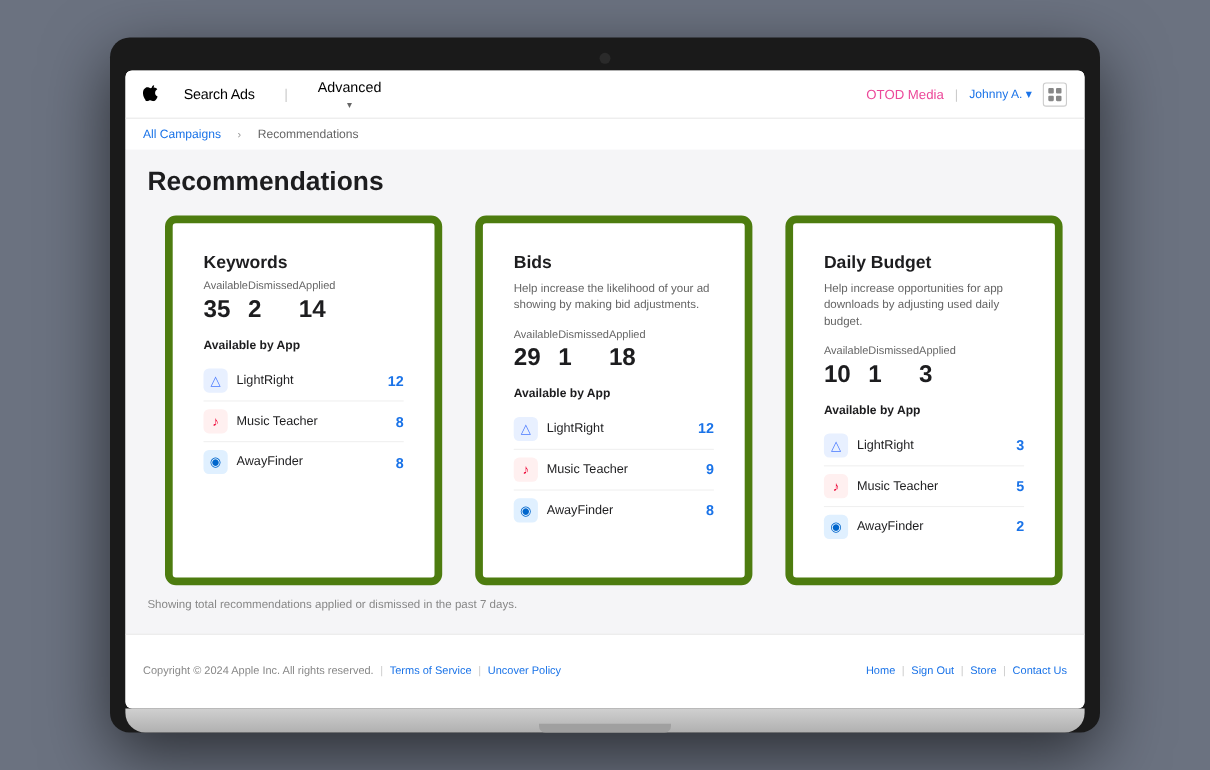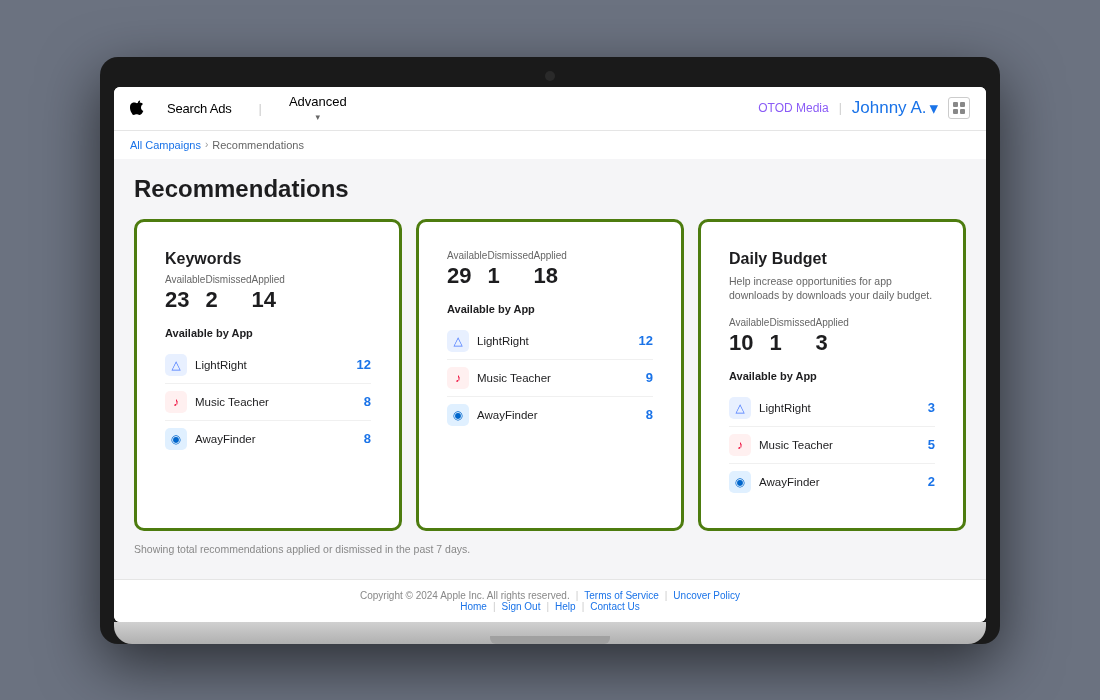--- a/index.html
+++ b/index.html
@@ -90,28 +90,28 @@
       font-size: 9px;
       color: #666;
     }
     .header-right {
       display: flex;
       align-items: center;
       gap: 10px;
     }
     .org-name {
       font-size: 12px;
-      color: #8b5cf6;
+      color: #ec4899;
     }
     .header-divider-v {
       color: #ccc;
       font-size: 12px;
     }
     .user-name {
-      font-size: 17px;
+      font-size: 11px;
       color: #1a73e8;
       cursor: pointer;
       display: flex;
       align-items: center;
       gap: 3px;
     }
     .grid-icon-btn {
       width: 22px; height: 22px;
       border: 1px solid #ccc;
       border-radius: 3px;
@@ -131,21 +131,21 @@
     }
 
     
     .breadcrumb-bar {
       padding: 8px 16px;
       background: #fff;
     }
     .breadcrumb {
       display: flex;
       align-items: center;
-      gap: 4px;
+      gap: 15px;
       font-size: 11px;
     }
     .breadcrumb-link {
       color: #1a73e8;
       cursor: pointer;
     }
     .breadcrumb-sep {
       color: #999;
       font-size: 10px;
     }
@@ -170,21 +170,22 @@
     .cards-grid {
       display: grid;
       grid-template-columns: repeat(3, 1fr);
       gap: 14px;
       margin-bottom: 12px;
     }
     .card {
       background: #fff;
       border-radius: 10px;
       padding: 28px;
-      border: 3px solid #4d7c0f;
+      border: 7px solid #4d7c0f;
+      margin-left: 16px;
     }
     .card-title {
       font-size: 16px;
       font-weight: 600;
       color: #1d1d1f;
       margin-bottom: 6px;
     }
     .card-desc {
       font-size: 10.5px;
       color: #666;
@@ -261,25 +262,24 @@
     .footer-note {
       font-size: 10.5px;
       color: #888;
       margin-top: 4px;
     }
 
     
     .page-footer {
       background: #fff;
       border-top: 1px solid #e5e5e5;
-      padding: 10px 16px;
+      padding: 28px 16px;
       display: flex;
       align-items: center;
       justify-content: space-between;
-      flex-direction: column;
     }
     .footer-copyright {
       font-size: 10px;
       color: #888;
       display: flex;
       align-items: center;
       gap: 6px;
     }
     .footer-link {
       color: #1a73e8;
@@ -349,21 +349,21 @@
     <div class="main-content">
       <h1 class="page-title">Recommendations</h1>
 
       <div class="cards-grid">
 
         <div class="card">
           <div class="card-title">Keywords</div>
           <div class="stats-row">
             <div class="stat-item">
               <div class="stat-label">Available</div>
-              <div class="stat-value">23</div>
+              <div class="stat-value">35</div>
             </div>
             <div class="stat-item">
               <div class="stat-label">Dismissed</div>
               <div class="stat-value">2</div>
             </div>
             <div class="stat-item">
               <div class="stat-label">Applied</div>
               <div class="stat-value">14</div>
             </div>
           </div>
@@ -387,20 +387,22 @@
               <div class="app-item-left">
                 <div class="app-icon app-icon-awayfinder">◉</div>
                 <span class="app-name">AwayFinder</span>
               </div>
               <span class="app-count">8</span>
             </div>
           </div>
         </div>
 
         <div class="card">
+          <div class="card-title">Bids</div>
+          <div class="card-desc">Help increase the likelihood of your ad showing by making bid adjustments.</div>
           <div class="stats-row">
             <div class="stat-item">
               <div class="stat-label">Available</div>
               <div class="stat-value">29</div>
             </div>
             <div class="stat-item">
               <div class="stat-label">Dismissed</div>
               <div class="stat-value">1</div>
             </div>
             <div class="stat-item">
@@ -429,21 +431,21 @@
                 <div class="app-icon app-icon-awayfinder">◉</div>
                 <span class="app-name">AwayFinder</span>
               </div>
               <span class="app-count">8</span>
             </div>
           </div>
         </div>
 
         <div class="card">
           <div class="card-title">Daily Budget</div>
-          <div class="card-desc">Help increase opportunities for app downloads by downloads your daily budget.</div>
+          <div class="card-desc">Help increase opportunities for app downloads by adjusting used daily budget.</div>
           <div class="stats-row">
             <div class="stat-item">
               <div class="stat-label">Available</div>
               <div class="stat-value">10</div>
             </div>
             <div class="stat-item">
               <div class="stat-label">Dismissed</div>
               <div class="stat-value">1</div>
             </div>
             <div class="stat-item">
@@ -488,21 +490,21 @@
         <span style="color:#ccc">|</span>
         <span class="footer-link">Terms of Service</span>
         <span style="color:#ccc">|</span>
         <span class="footer-link">Uncover Policy</span>
       </div>
       <div class="footer-nav">
         <span class="footer-nav-item">Home</span>
         <span class="footer-nav-sep">|</span>
         <span class="footer-nav-item">Sign Out</span>
         <span class="footer-nav-sep">|</span>
-        <span class="footer-nav-item">Help</span>
+        <span class="footer-nav-item">Store</span>
         <span class="footer-nav-sep">|</span>
         <span class="footer-nav-item">Contact Us</span>
       </div>
     </div>
 
   </div>
   <div class="laptop-base"></div>
 </div>
 
 </body></html>

